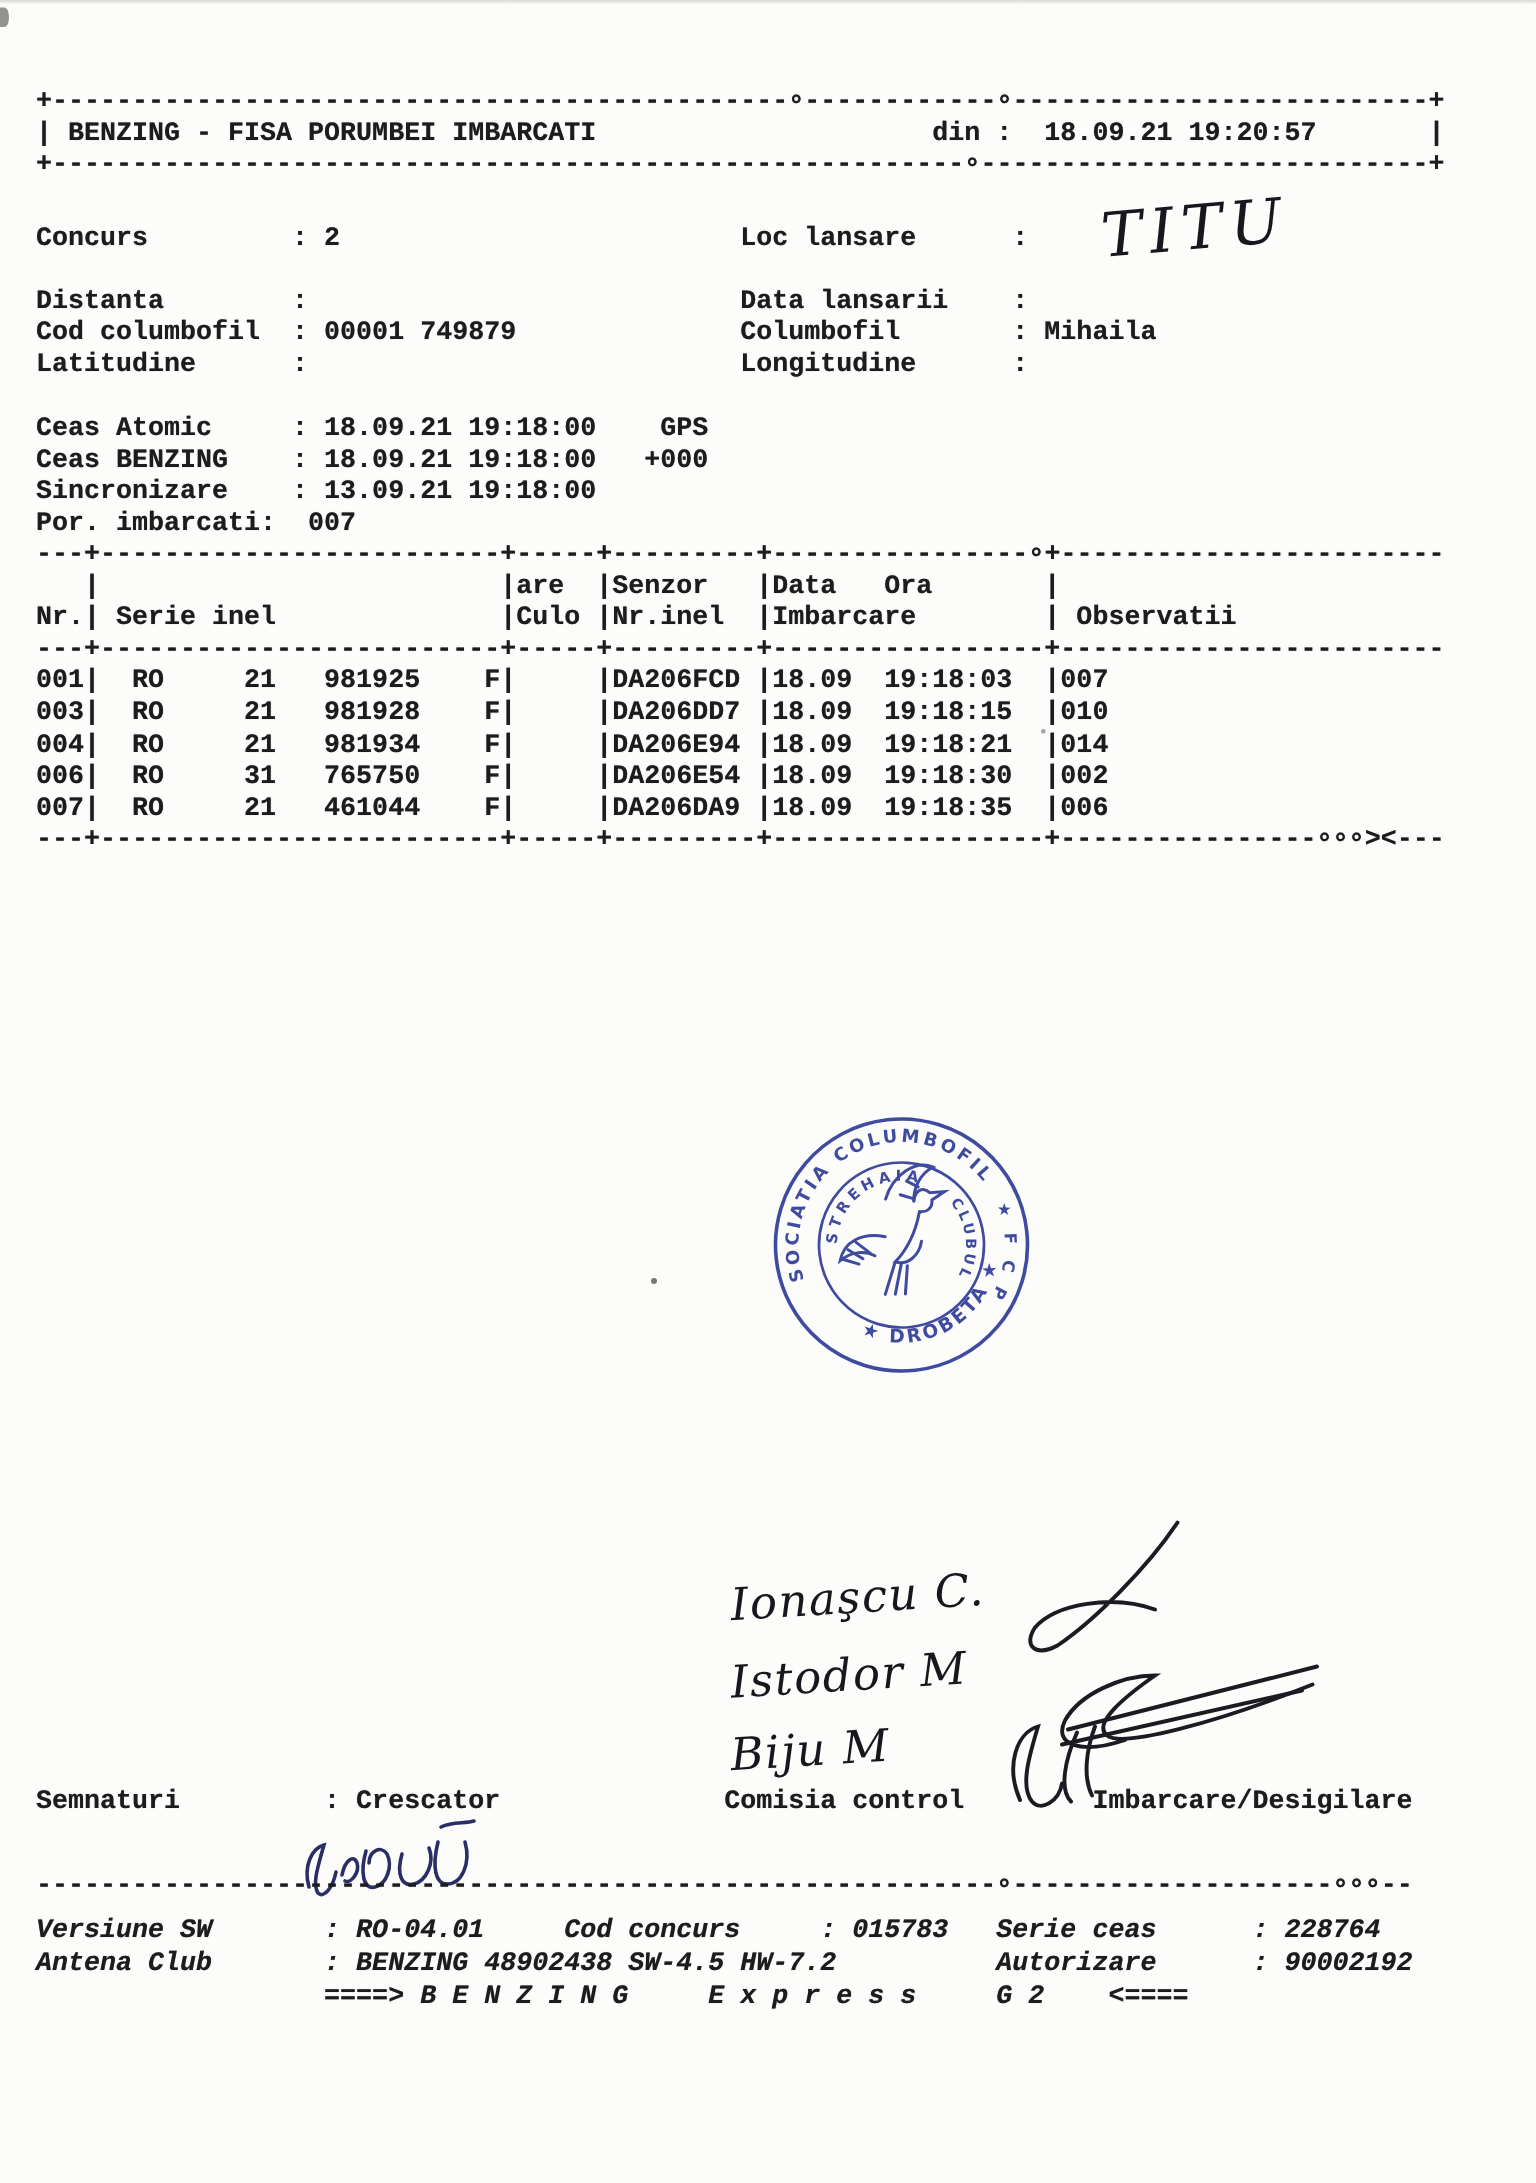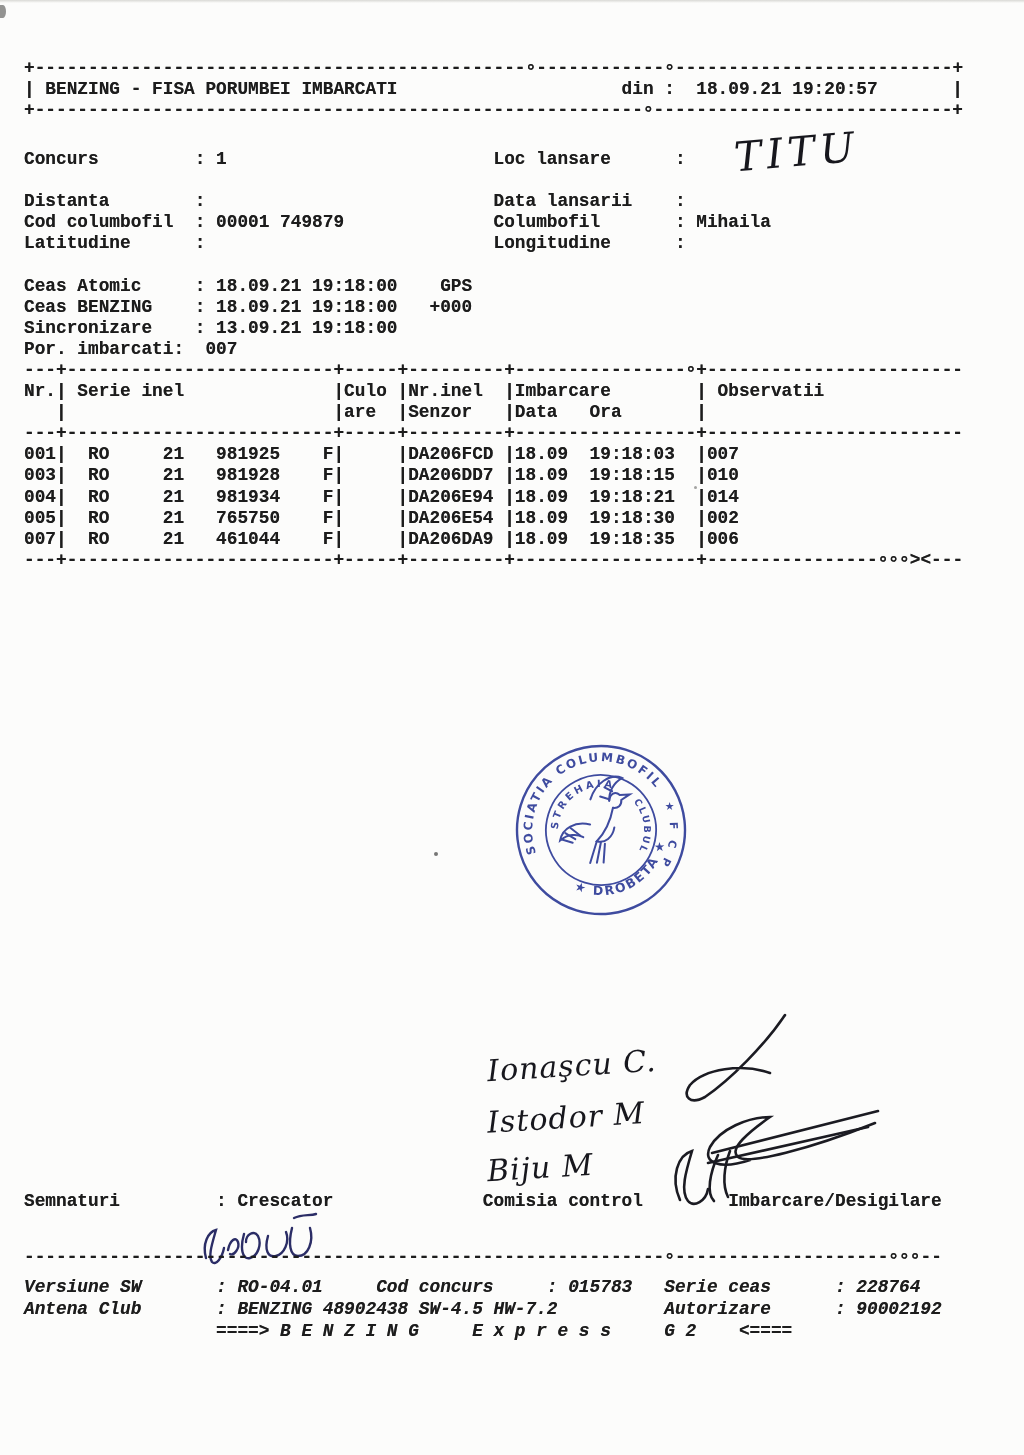--- a/index.html
+++ b/index.html
@@ -39,38 +39,38 @@
   <div id="edge-top"></div>
   <div id="edge-nick"></div>
 
   <div class="block doc" id="header-block">
     <div class="ln">+----------------------------------------------∘------------∘--------------------------+</div>
     <div class="ln">| BENZING - FISA PORUMBEI IMBARCATI                     din :  18.09.21 19:20:57       |</div>
     <div class="ln">+---------------------------------------------------------∘----------------------------+</div>
   </div>
 
   <div class="block doc" id="body-block">
-    <div class="ln">Concurs         : 1                         Loc lansare      :</div>
+    <div class="ln">Concurs         : 2                         Loc lansare      :</div>
     <div class="ln"></div>
     <div class="ln">Distanta        :                           Data lansarii    :</div>
     <div class="ln">Cod columbofil  : 00001 749879              Columbofil       : Mihaila</div>
     <div class="ln">Latitudine      :                           Longitudine      :</div>
     <div class="ln"></div>
     <div class="ln">Ceas Atomic     : 18.09.21 19:18:00    GPS</div>
     <div class="ln">Ceas BENZING    : 18.09.21 19:18:00   +000</div>
     <div class="ln">Sincronizare    : 13.09.21 19:18:00</div>
     <div class="ln">Por. imbarcati:  007</div>
     <div class="ln">---+-------------------------+-----+---------+----------------∘+------------------------</div>
+    <div class="ln">   |                         |are  |Senzor   |Data   Ora       |</div>
     <div class="ln">Nr.| Serie inel              |Culo |Nr.inel  |Imbarcare        | Observatii</div>
-    <div class="ln">   |                         |are  |Senzor   |Data   Ora       |</div>
     <div class="ln">---+-------------------------+-----+---------+-----------------+------------------------</div>
     <div class="ln">001|  RO     21   981925    F|     |DA206FCD |18.09  19:18:03  |007</div>
     <div class="ln">003|  RO     21   981928    F|     |DA206DD7 |18.09  19:18:15  |010</div>
     <div class="ln">004|  RO     21   981934    F|     |DA206E94 |18.09  19:18:21  |014</div>
-    <div class="ln">005|  RO     21   765750    F|     |DA206E54 |18.09  19:18:30  |002</div>
+    <div class="ln">006|  RO     31   765750    F|     |DA206E54 |18.09  19:18:30  |002</div>
     <div class="ln">007|  RO     21   461044    F|     |DA206DA9 |18.09  19:18:35  |006</div>
     <div class="ln">---+-------------------------+-----+---------+-----------------+----------------∘∘∘&gt;&lt;---</div>
   </div>
 
   <div class="handwriting" id="hw-loc">TITU</div>
 
   <svg class="overlay" style="left:512px;top:738px;filter:blur(0.3px);opacity:0.92" width="178" height="184" viewBox="0 0 178 184">
     <g transform="rotate(-28 89 92)">
       <circle cx="89" cy="92" r="84" fill="none" stroke="#2e3c98" stroke-width="2.4"></circle>
       <circle cx="89" cy="92" r="55" fill="none" stroke="#2e3c98" stroke-width="1.8"></circle>

